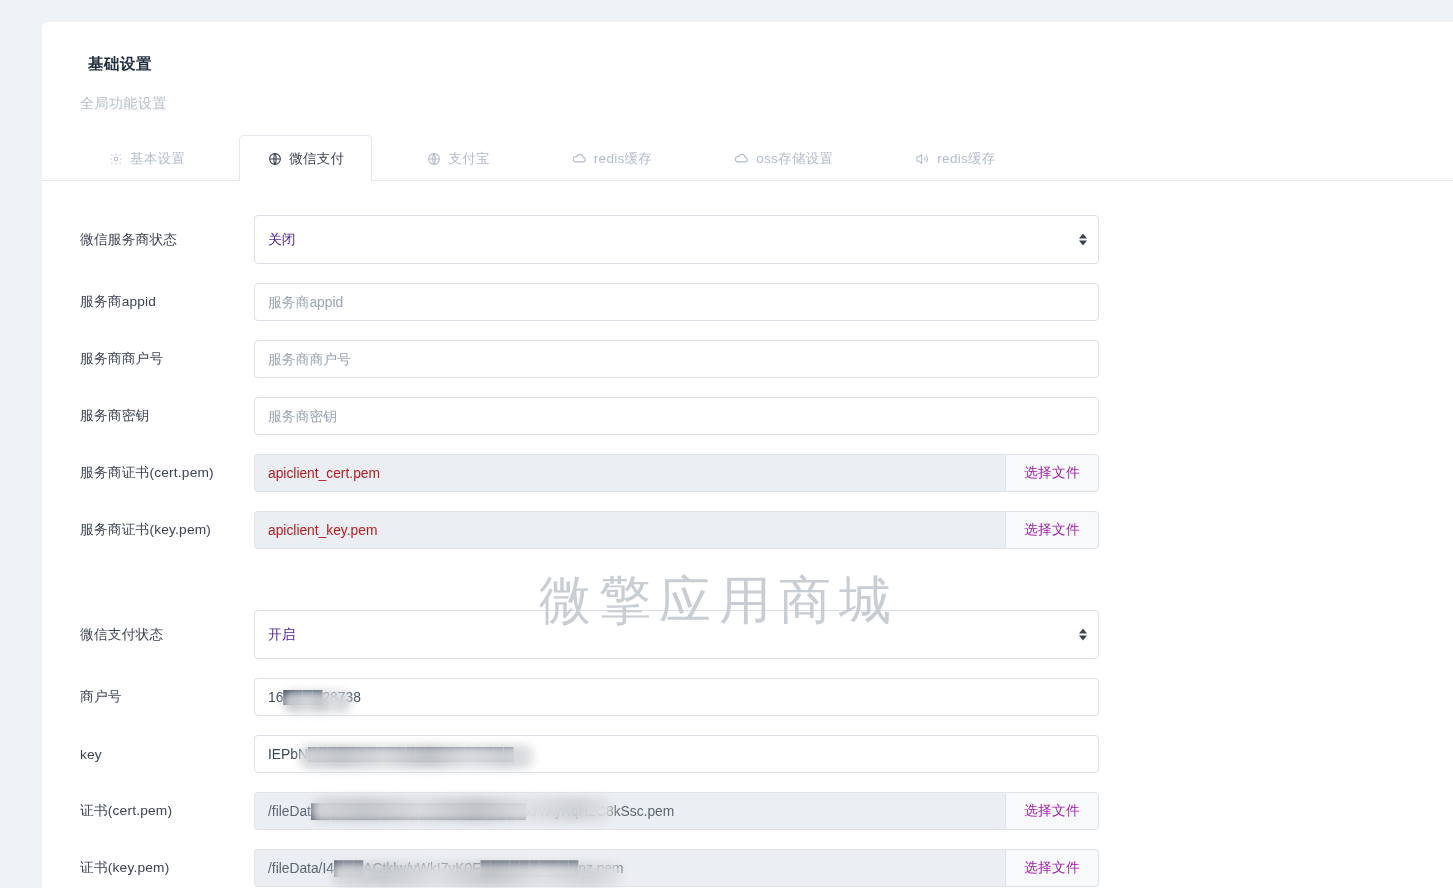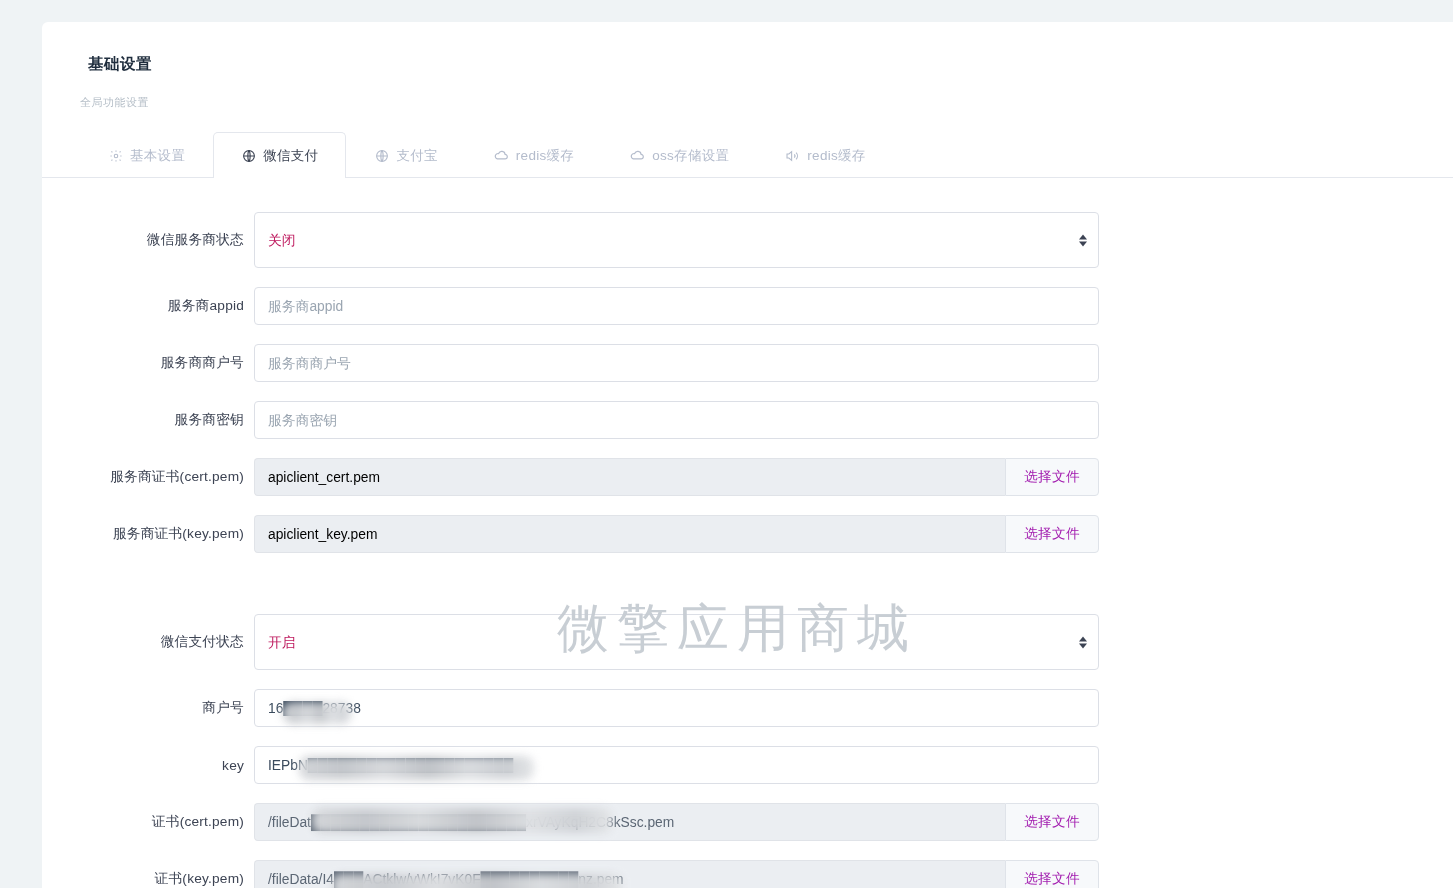--- a/index.html
+++ b/index.html
@@ -34,21 +34,21 @@
   .page-title {
     margin: 8px;
     padding: 24px 0 0 38px;
     font-size: 15.5px;
     font-weight: bold;
     color: #1f2d3d;
     letter-spacing: 0.5px;
   }
   .page-sub {
     padding: 12px 0 0 38px;
-    font-size: 11px;
+    font-size: 14px;
     color: #b6bfc8;
     letter-spacing: 0.5px;
   }
 
   
   .tabs {
     position: relative;
     margin-top: 22px;
     height: 46px;
     padding-left: 38px;
@@ -61,20 +61,21 @@
     bottom: 0;
     height: 1px;
     background: #e4e7ed;
   }
   .tab-list {
     display: flex;
     align-items: flex-end;
     height: 46px;
     position: relative;
     z-index: 2;
+    gap: 26px;
   }
   .tab {
     display: flex;
     align-items: center;
     gap: 7px;
     height: 46px;
     padding: 0 27px;
     font-size: 13.5px;
     color: #b4bccc;
     background: transparent;
@@ -112,21 +113,21 @@
     align-items: center;
     margin-bottom: 19px;
     min-height: 38px;
   }
   .row .label {
     width: 212px;
     padding-left: 38px;
     padding-right: 10px;
     font-size: 13.7px;
     color: #3c4353;
-    text-align: right;
+    text-align: left;
     flex: none;
     letter-spacing: 0.2px;
   }
   .control {
     width: 845px;
     position: relative;
     display: flex;
     align-items: stretch;
   }
 
@@ -139,26 +140,26 @@
     font-size: 13.8px;
     color: #3a4a5c;
     background: #fff;
     font-family: inherit;
     outline: none;
   }
   .inp::placeholder { color: #9aa5b1; }
 
   .sel {
     width: 100%;
-    height: 56px;
+    height: 49px;
     border: 1px solid #dcdfe6;
     border-radius: 4px;
     padding: 0 28px 0 13px;
     font-size: 13.8px;
-    color: #be185d;
+    color: #4c1d95;
     background: #fff;
     font-family: inherit;
     outline: none;
     -webkit-appearance: none;
     appearance: none;
   }
   .sel-wrap { position: relative; width: 100%; }
   .sel-arrows {
     position: absolute;
     right: 11px;
@@ -188,21 +189,21 @@
     height: 38px;
     border: 1px solid #e0e3e8;
     border-right: none;
     border-top-left-radius: 4px;
     border-bottom-left-radius: 4px;
     background: #ebeef2;
     display: flex;
     align-items: center;
     padding: 0 13px;
     font-size: 13.8px;
-    color: #000000;
+    color: #b91c1c;
     overflow: hidden;
     white-space: nowrap;
     position: relative;
   }
   .file-text.filled { color: #5b6674; }
   .file-btn {
     flex: 0 0 auto;
     height: 38px;
     min-width: 94px;
     border: 1px solid #dfe3e9;
@@ -224,31 +225,30 @@
     background: linear-gradient(90deg,#d8dadd 0%,#c8cbcf 18%,#dcdee1 36%,#c4c7cb 55%,#dfe1e4 72%,#cfd2d6 88%,#e2e4e6 100%);
     filter: blur(4px);
     border-radius: 9px;
     pointer-events: none;
     opacity: 0.97;
   }
 
   
   .watermark {
     position: absolute;
-    left: 515px;
+    left: 497px;
     top: 385px;
     font-size: 52px;
     color: #c6ccd2;
     letter-spacing: 8px;
     font-weight: 300;
     pointer-events: none;
     user-select: none;
     z-index: 5;
     opacity: 0.95;
-    margin-top: 31px;
   }
 </style>
 </head>
 <body>
 
 <div class="card">
   <div class="card-inner">
 
     <h1 class="page-title">基础设置</h1>
     <div class="page-sub">全局功能设置</div>

